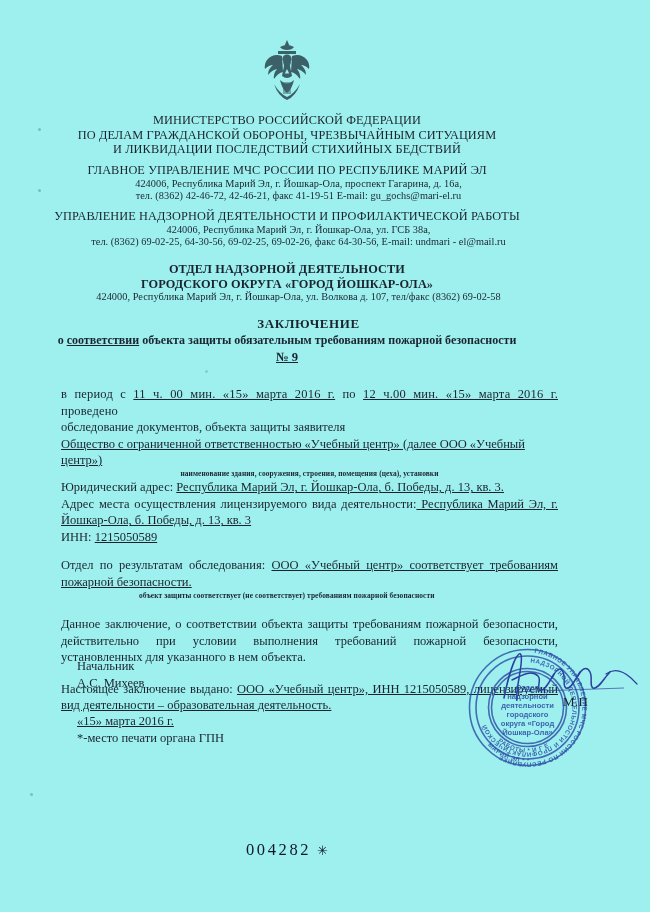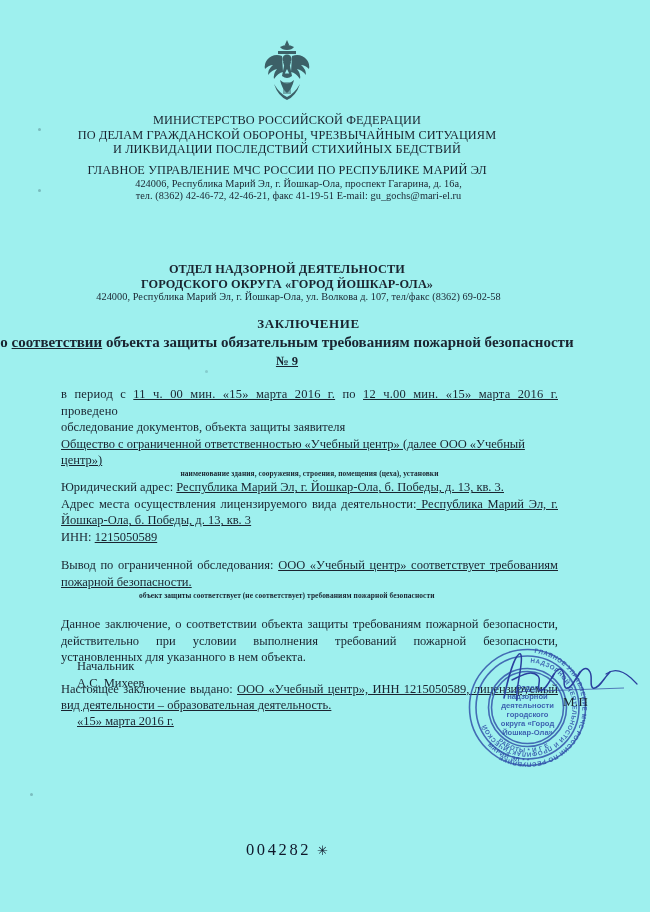--- a/index.html
+++ b/index.html
@@ -70,21 +70,21 @@
     text-align: center;
     line-height: 1.3;
   }
   .doc-title {
     font-size: 13px;
     font-weight: bold;
     letter-spacing: .6px;
     padding-left: 43px;
   }
   .doc-subtitle {
-    font-size: 15px;
+    font-size: 12px;
     font-weight: bold;
   }
   .doc-subtitle .u { text-decoration: underline; }
   .doc-number {
     font-size: 12.6px;
     font-weight: bold;
     text-decoration: underline;
     margin-top: 1px;
   }
 
@@ -216,20 +216,25 @@
     <div class="l1">ПО ДЕЛАМ ГРАЖДАНСКОЙ ОБОРОНЫ, ЧРЕЗВЫЧАЙНЫМ СИТУАЦИЯМ</div>
     <div class="l1">И ЛИКВИДАЦИИ ПОСЛЕДСТВИЙ СТИХИЙНЫХ БЕДСТВИЙ</div>
   </div>
 
   <div class="header-block hdr-gu">
     <div class="l1">ГЛАВНОЕ УПРАВЛЕНИЕ МЧС РОССИИ ПО РЕСПУБЛИКЕ МАРИЙ ЭЛ</div>
     <div class="l2">424006, Республика Марий Эл, г. Йошкар-Ола, проспект Гагарина, д. 16а,</div>
     <div class="l2">тел. (8362) 42-46-72, 42-46-21, факс 41-19-51 E-mail: gu_gochs@mari-el.ru</div>
   </div>
 
+  <div class="header-block hdr-und">
+    <div class="l1">УПРАВЛЕНИЕ НАДЗОРНОЙ ДЕЯТЕЛЬНОСТИ И ПРОФИЛАКТИЧЕСКОЙ РАБОТЫ</div>
+    <div class="l2">424006, Республика Марий Эл, г. Йошкар-Ола, ул. ГСБ 38а,</div>
+    <div class="l2">тел. (8362) 69-02-25, 64-30-56, 69-02-25, 69-02-26, факс 64-30-56, E-mail: undmari - el@mail.ru</div>
+  </div>
 
   <div class="header-block hdr-ond">
     <div class="l1b">ОТДЕЛ НАДЗОРНОЙ ДЕЯТЕЛЬНОСТИ</div>
     <div class="l1b">ГОРОДСКОГО ОКРУГА «ГОРОД ЙОШКАР-ОЛА»</div>
     <div class="l2">424000, Республика Марий Эл, г. Йошкар-Ола, ул. Волкова д. 107, тел/факс (8362)  69-02-58</div>
   </div>
 
   <div class="title-block">
     <div class="doc-title">ЗАКЛЮЧЕНИЕ</div>
     <div class="doc-subtitle"><span>о </span><span class="u">соответствии</span><span> объекта защиты обязательным требованиям пожарной безопасности</span></div>
@@ -247,40 +252,41 @@
     <div class="caption">наименование здания, сооружения, строения, помещения  (цеха), установки</div>
 
     <p class="para"><span>Юридический адрес: </span><span class="u">Республика Марий Эл, г. Йошкар-Ола, б. Победы, д. 13, кв. 3.</span></p>
 
     <p class="para just"><span>Адрес места осуществления лицензируемого вида деятельности:</span><span class="u"> Республика Марий Эл, г. Йошкар-Ола, б. Победы, д. 13, кв. 3</span></p>
 
     <p class="para"><span>ИНН: </span><span class="u">1215050589</span></p>
 
     <div class="gap-md"></div>
 
-    <p class="para just"><span>Вывод по ограниченной обследования: </span><span class="u">ООО «Учебный центр» соответствует требованиям пожарной безопасности.</span></p>
+    <p class="para just"><span>Отдел по результатам обследования: </span><span class="u">ООО «Учебный центр» соответствует требованиям пожарной безопасности.</span></p>
 
     <div class="caption-left">объект защиты соответствует (не соответствует) требованиям пожарной безопасности</div>
 
     <div class="gap-lg"></div>
 
     <p class="para just">Данное заключение, о соответствии объекта защиты требованиям пожарной безопасности, действительно при условии выполнения требований пожарной безопасности, установленных для указанного в нем объекта.</p>
 
     <div class="gap-lg"></div>
 
     <p class="para just"><span>Настоящее заключение выдано: </span><span class="u">ООО «Учебный центр»,  ИНН 1215050589, лицензируемый вид деятельности – образовательная деятельность.</span></p>
   </div>
 
   <div class="sign-block">
     <div>Начальник</div>
     <div>А.С. Михеев</div>
   </div>
 
   <div class="date-block">
     <div class="u">«15» марта 2016 г.</div>
+    <div>*-место печати органа ГПН</div>
   </div>
 
   <div class="stamp-wrap">
     <svg width="125" height="125" viewBox="0 0 125 125" aria-hidden="true">
       <defs>
         <path id="ringOuter" d="M62.5,62.5 m-55,0 a55,55 0 1,1 110,0 a55,55 0 1,1 -110,0"></path>
         <path id="ringInner" d="M62.5,62.5 m-45,0 a45,45 0 1,1 90,0 a45,45 0 1,1 -90,0"></path>
         <path id="ringOuterBottom" d="M62.5,62.5 m-55,0 a55,55 0 0,0 110,0"></path>
         <path id="ringInnerBottom" d="M62.5,62.5 m-45,0 a45,45 0 0,0 90,0"></path>
       </defs>

